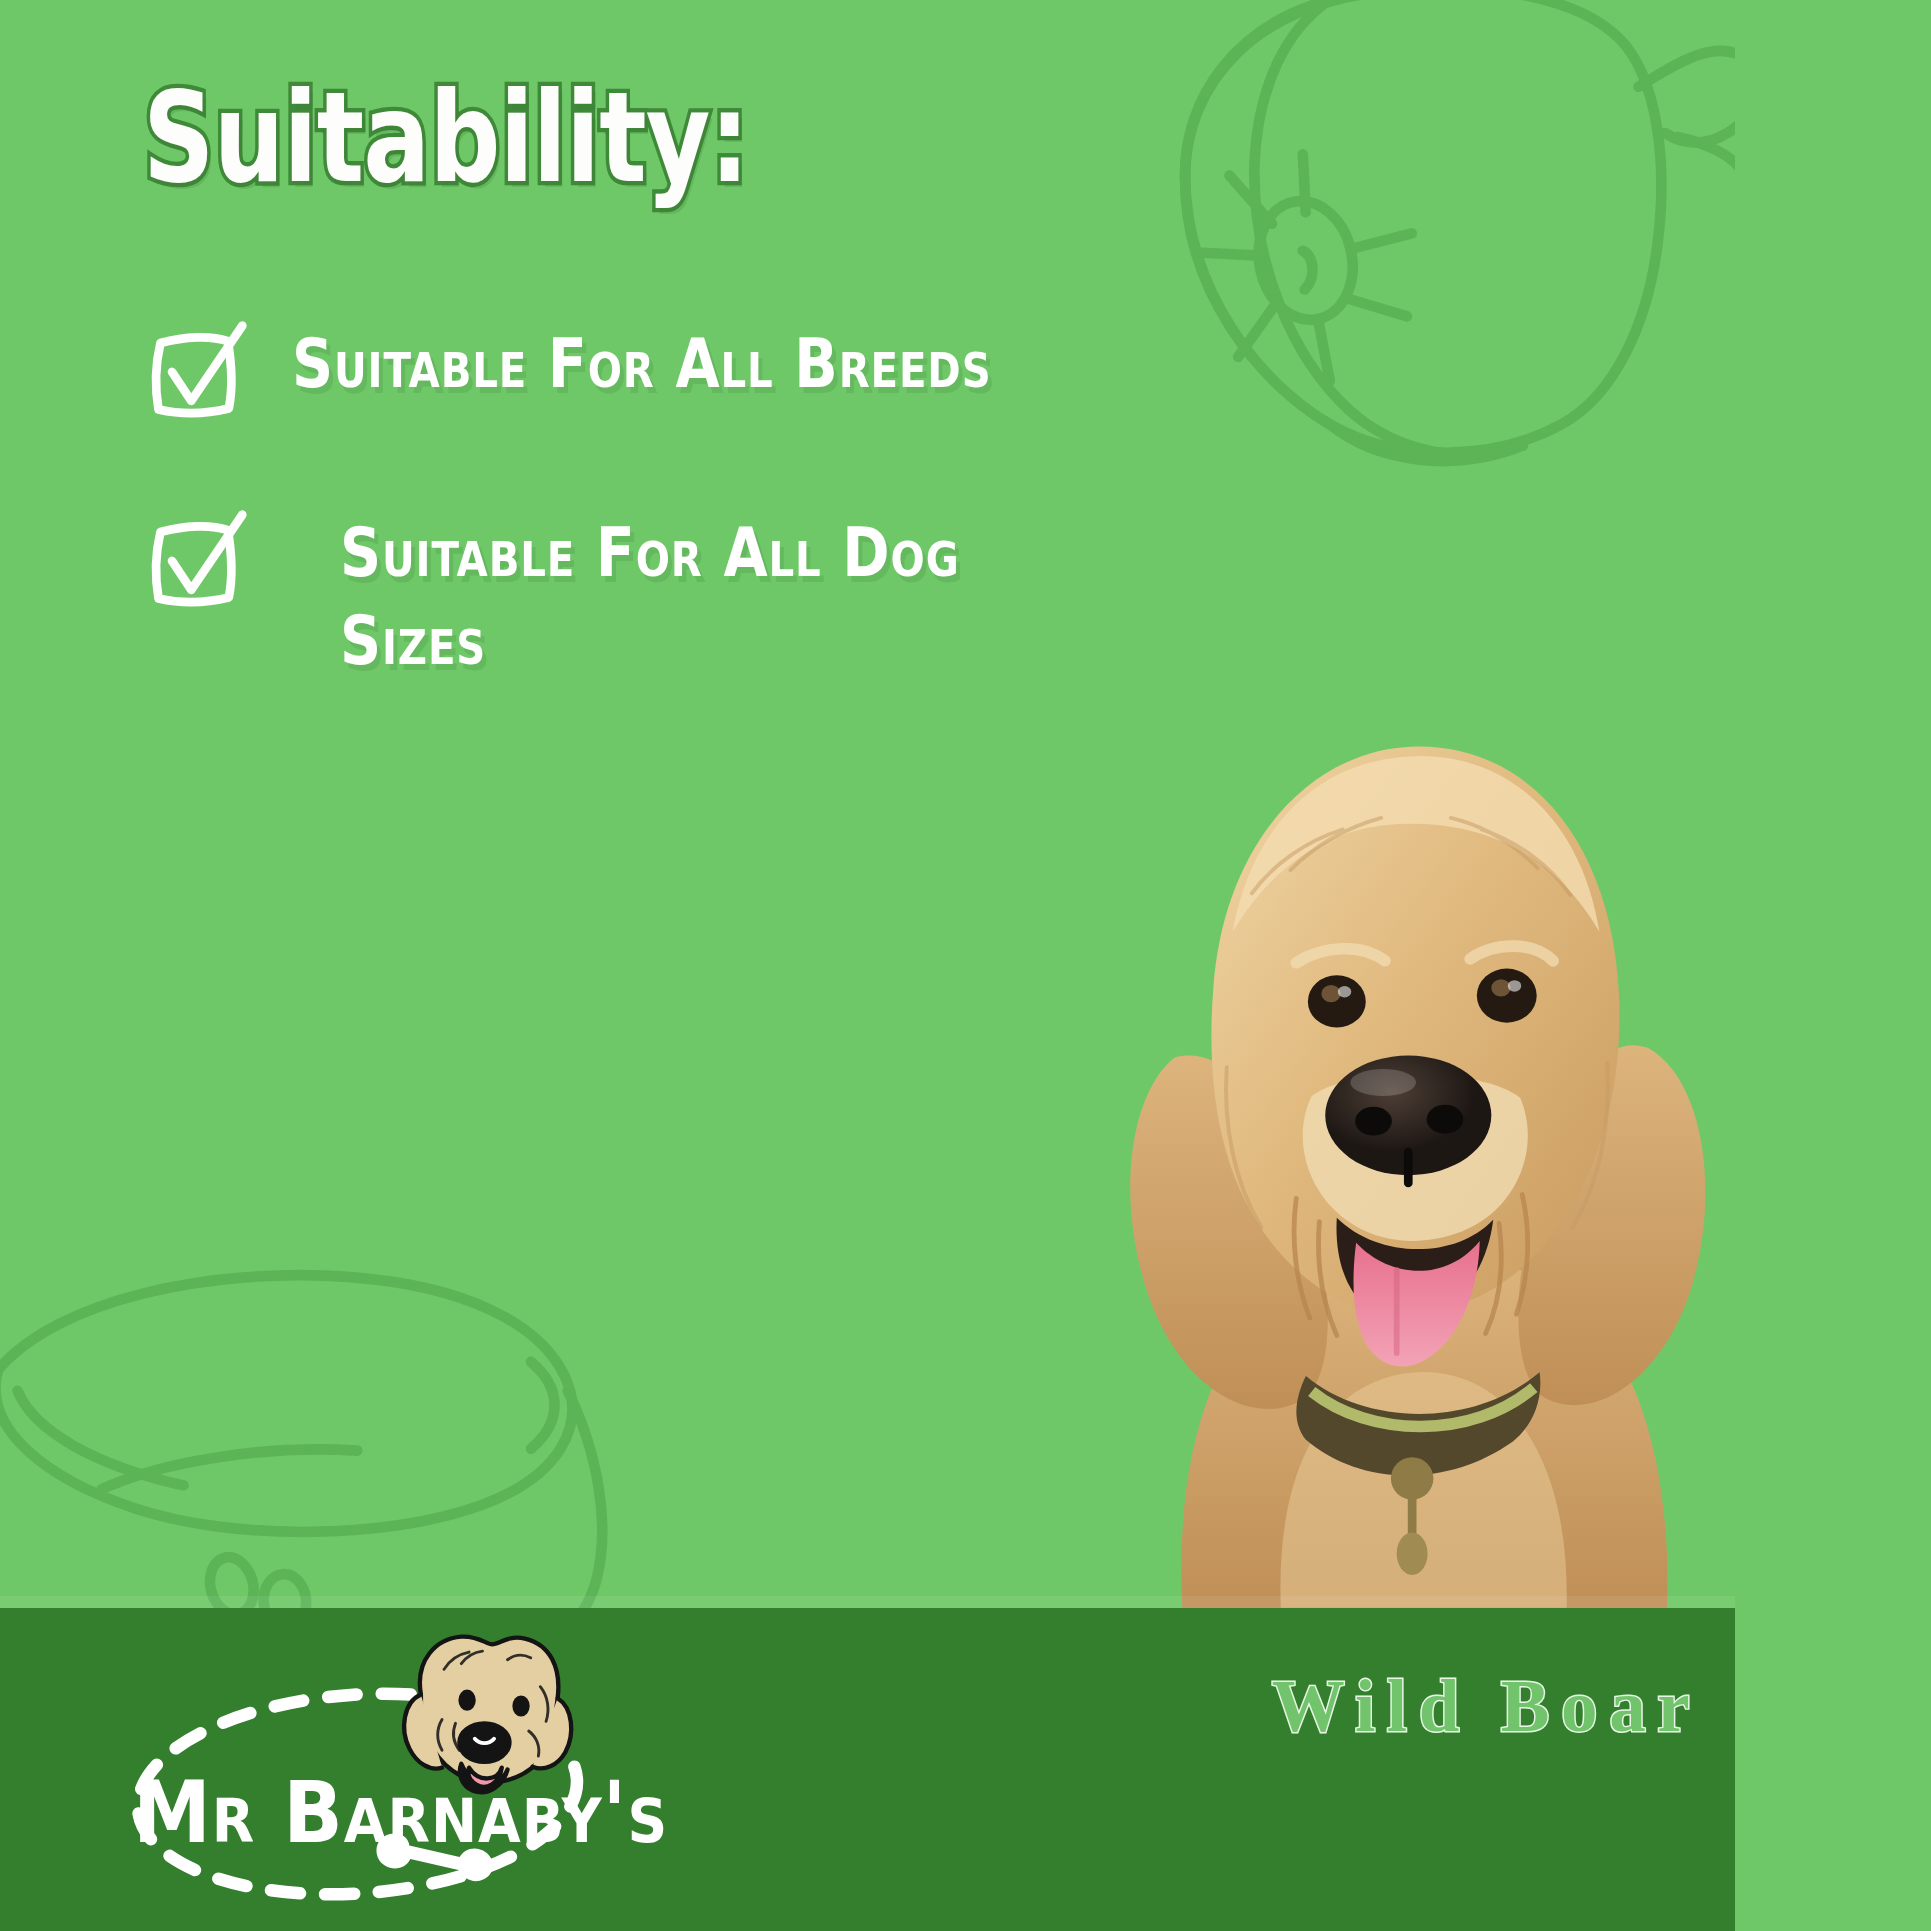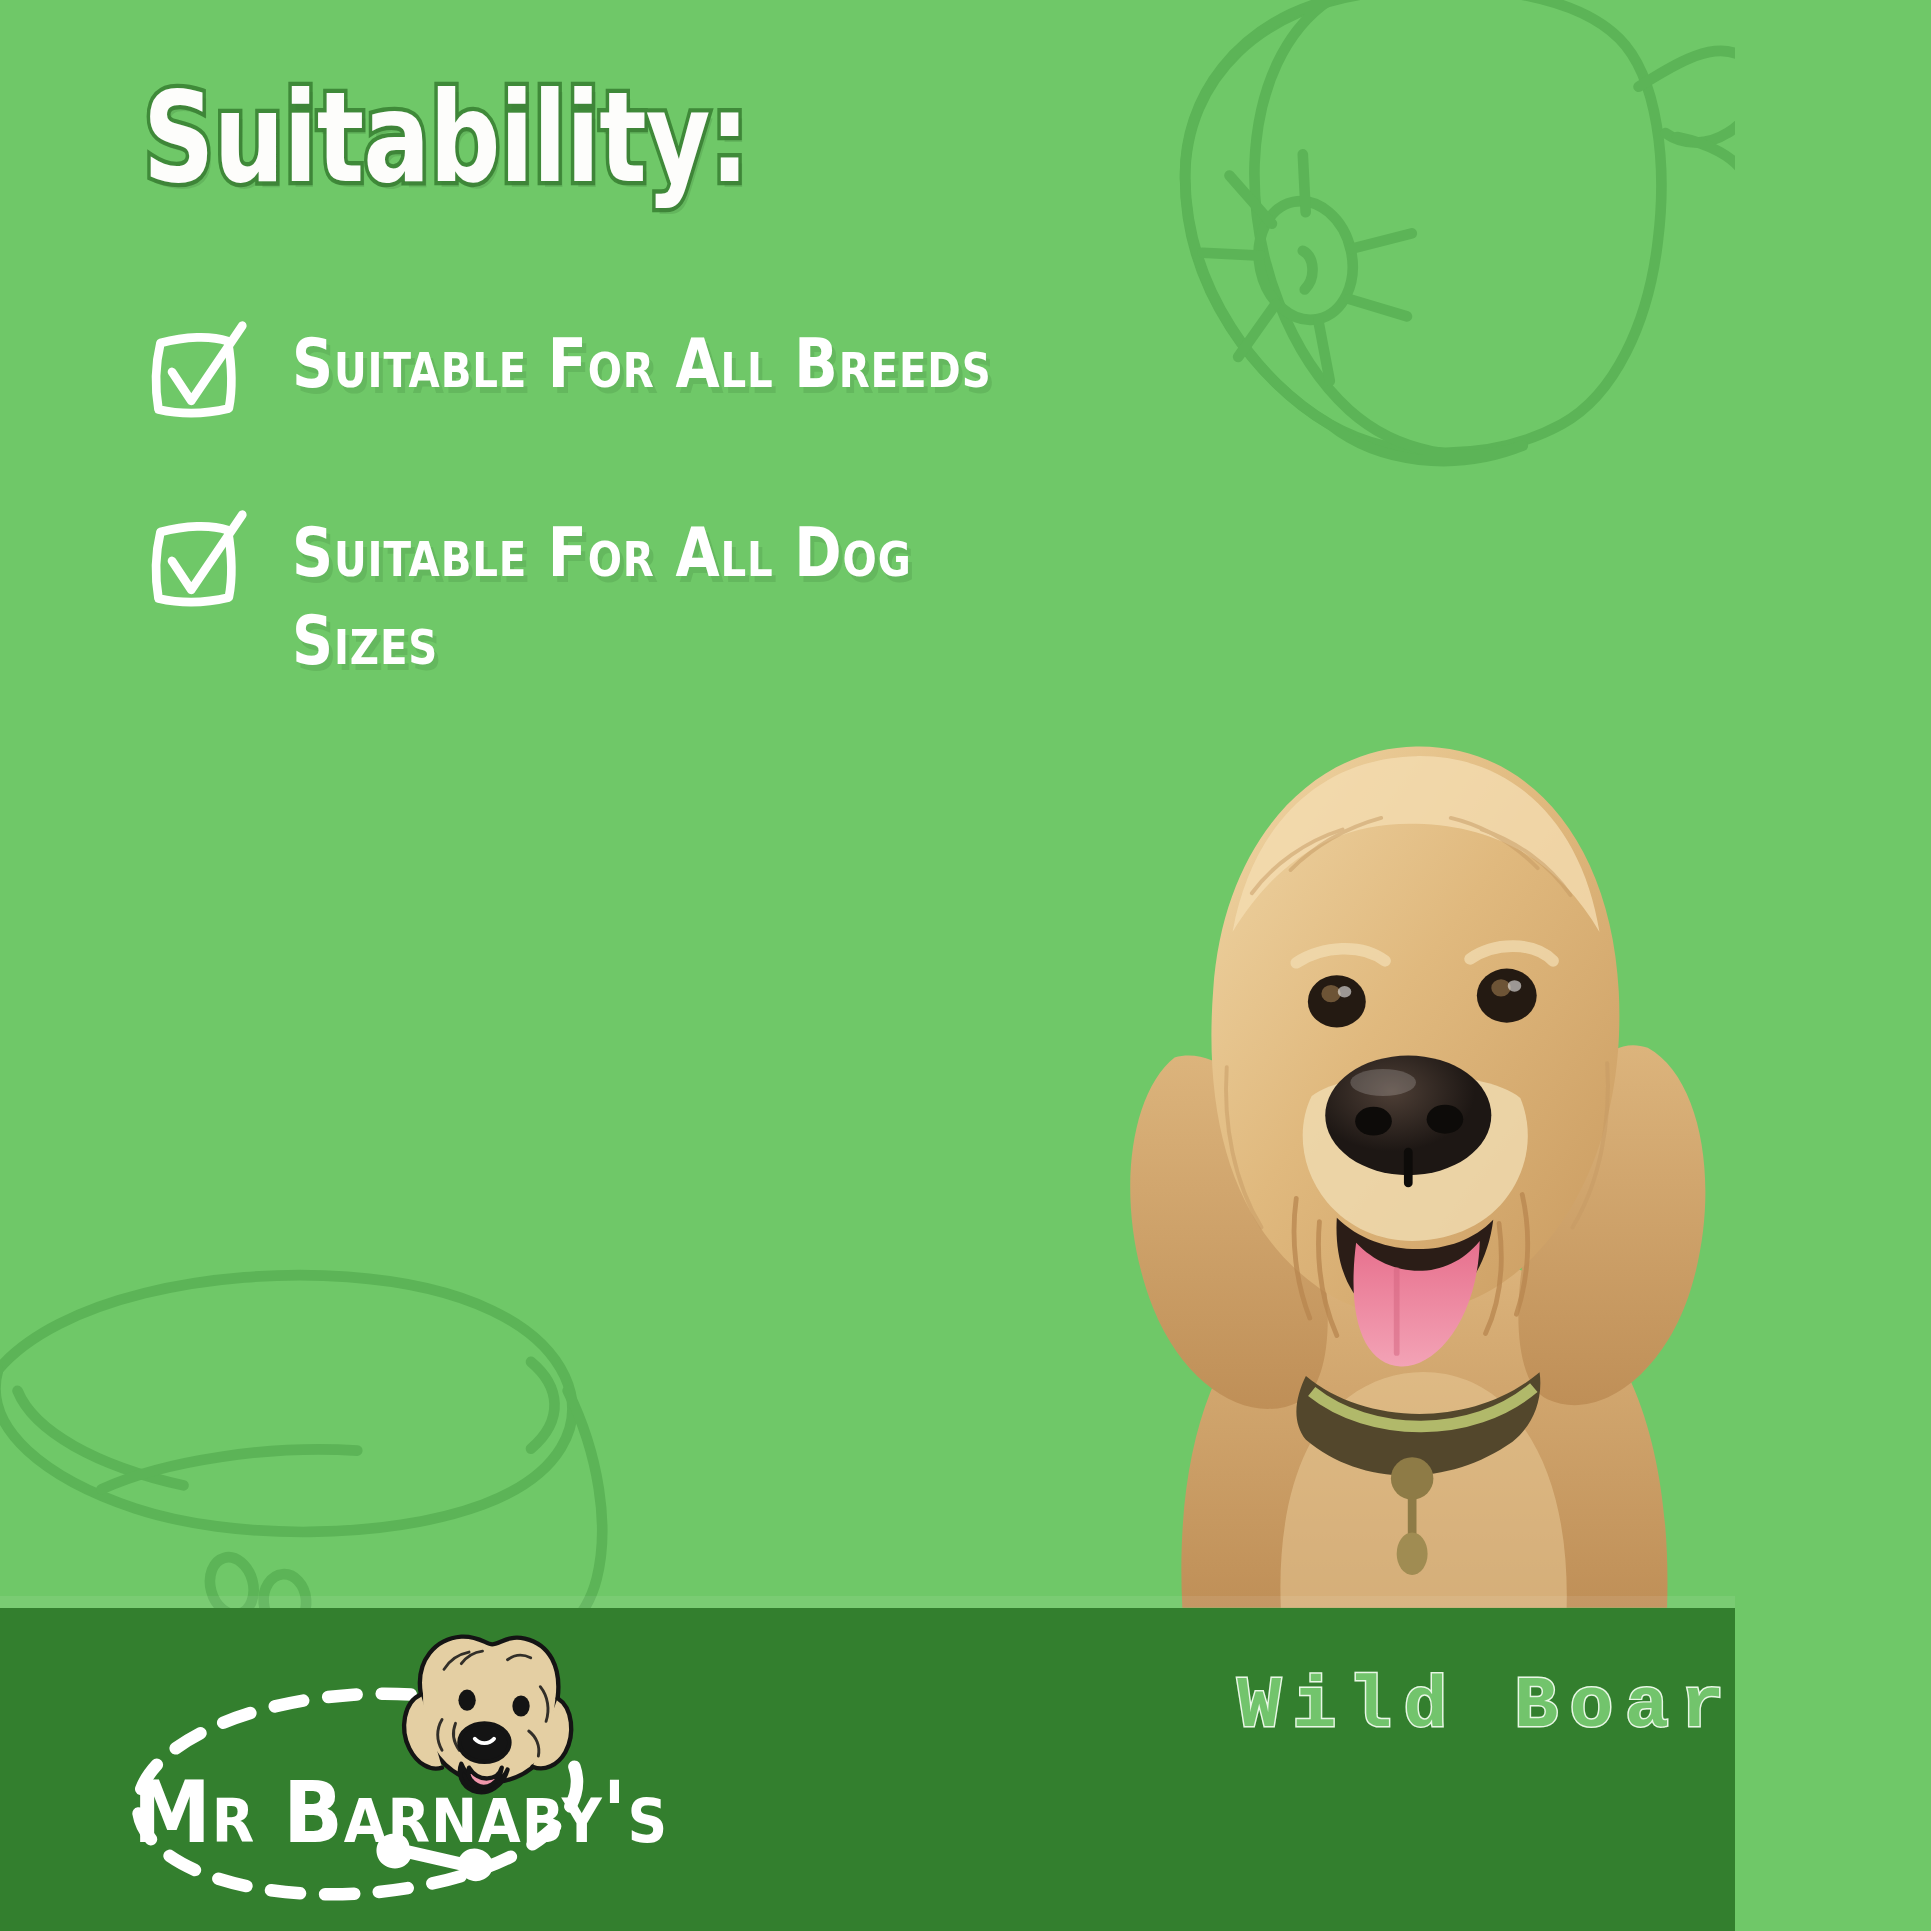--- a/index.html
+++ b/index.html
@@ -36,21 +36,21 @@
   }
 
   
   .list{
     position:absolute;left:145px;top:314px;width:1274px;
   }
   .row{
     display:flex;align-items:flex-start;
     margin-bottom:81px;
   }
-  .row:last-child{margin-bottom:0;}
+  .row:last-child{margin-bottom:0;gap:48px;}
   .cb{
     flex:0 0 auto;width:106px;height:104px;margin-right:41px;margin-top:3.9px;
   }
   .cb svg{display:block;width:106px;height:104px;}
   .txt{
     font-family:"DejaVu Sans", sans-serif;
     font-weight:bold;
     font-size:68px;
     line-height:1.30;
     color:#ffffff;
@@ -93,21 +93,21 @@
     font-weight:bold;font-size:85px;line-height:1;
     color:#ffffff;white-space:nowrap;
     transform:scaleX(0.92);transform-origin:left top;
     font-variant:small-caps;letter-spacing:1px;
   }
 
   
   .product{
     position:absolute;left:1139px;top:46px;width:695px;
     text-align:center;
-    font-family:Liberation Mono, monospace;
+    font-family:Liberation Serif, serif;
     font-weight:bold;
     font-size:73px;
     line-height:1.45;
     letter-spacing:11.6px;
     color:#72c46c;
     -webkit-text-stroke:2.9px #e9f7e6;
     paint-order:stroke fill;
   }
   .product span{display:block;}
 </style>

